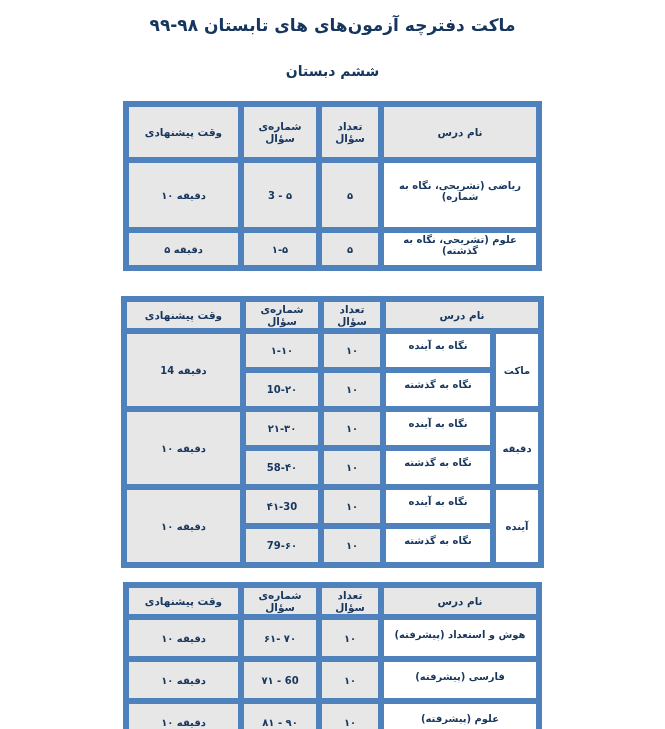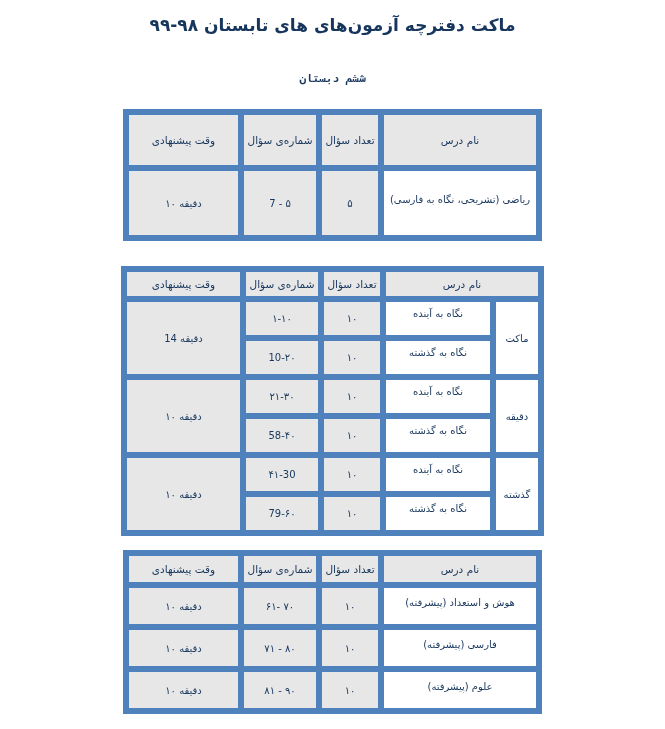--- a/index.html
+++ b/index.html
@@ -14,36 +14,36 @@
     width:665px;height:729px;overflow:hidden;
     font-family:"DejaVu Sans",sans-serif;
     color:var(--ink);
   }
   .page{width:665px;height:729px;padding-top:13px;}
   .title{
     text-align:center;font-size:17px;font-weight:bold;color:var(--ink);
     direction:rtl;line-height:24px;
   }
   .subtitle{
-    text-align:center;font-size:11px;font-weight:bold;color:var(--ink);
-    direction:rtl;margin-top:33px;line-height:18px;font-family:Liberation Mono, monospace;
+    text-align:center;font-size:14px;font-weight:bold;color:var(--ink);
+    direction:rtl;margin-top:25px;line-height:18px;
   }
   table.sched{
     border-collapse:collapse;table-layout:fixed;
     margin:0 auto;direction:rtl;
   }
   table.t1,table.t3{width:413px;}
   table.t2{width:417px;}
   table.t1{margin-top:21px;}
   table.t2{margin-top:25px;}
   table.t3{margin-top:14px;}
   .sched th,.sched td{
     border:6px solid var(--frame);
     background:var(--fill);
-    font-size:10px;font-weight:normal;color:var(--ink);
+    font-size:10px;font-weight:bold;color:var(--ink);
     text-align:center;vertical-align:middle;
     padding:1px 2px;overflow:hidden;
   }
   .sched th{font-size:10.5px;}
   .sched td.white,.sched th.white{background:var(--white);}
   .sched td.course{padding-bottom:9px;}
   .t1 tr.hdr th{height:56px;}
   .t1 tr.r0 td{height:70px;}
   .t1 tr.r1 td{height:34px;}
   .t2 tr.hdr th{height:30px;}
@@ -70,24 +70,30 @@
         <col style="width:115px">
     </colgroup>
     <tbody>
       <tr class="hdr">
         <th>نام درس</th>
         <th>تعداد سؤال</th>
         <th>شماره‌ی سؤال</th>
         <th>وقت پیشنهادی</th>
       </tr>
       <tr class="r0">
-        <td class="white course">ریاضی (تشریحی، نگاه به فارسی)</td>
+        <td class="white course">ریاضی (تشریحی، نگاه به شماره)</td>
         <td>۵</td>
-        <td class="num">7 - ۵</td>
+        <td class="num">3 - ۵</td>
         <td class="num">۱۰ دقیقه</td>
+      </tr>
+      <tr class="r1">
+        <td class="white course">علوم (تشریحی، نگاه به گذشته)</td>
+        <td>۵</td>
+        <td class="num">۱-۵</td>
+        <td class="num">۵ دقیقه</td>
       </tr>
     </tbody>
   </table>
 
   <table class="sched t2">
     <colgroup>
       <col style="width:48px">
         <col style="width:110px">
         <col style="width:62px">
         <col style="width:78px">
@@ -121,21 +127,21 @@
         <td class="num">۲۱-۳۰</td>
         <td class="num" rowspan="2">۱۰ دقیقه</td>
       </tr>
       <tr class="dr">
         <td class="white course">نگاه به گذشته</td>
         <td>۱۰</td>
         <td class="num">58-۴۰</td>
       </tr>
 
       <tr class="dr">
-        <td class="white" rowspan="2">گذشته</td>
+        <td class="white" rowspan="2">آینده</td>
         <td class="white course">نگاه به آینده</td>
         <td>۱۰</td>
         <td class="num">۴۱-30</td>
         <td class="num" rowspan="2">۱۰ دقیقه</td>
       </tr>
       <tr class="dr">
         <td class="white course">نگاه به گذشته</td>
         <td>۱۰</td>
         <td class="num">79-۶۰</td>
       </tr>
@@ -158,21 +164,21 @@
       </tr>
       <tr class="dr">
         <td class="white course">هوش و استعداد (پیشرفته)</td>
         <td>۱۰</td>
         <td class="num">۶۱- ۷۰</td>
         <td class="num">۱۰ دقیقه</td>
       </tr>
       <tr class="dr">
         <td class="white course">فارسی (پیشرفته)</td>
         <td>۱۰</td>
-        <td class="num">۷۱ - ۸۰</td>
+        <td class="num">۷۱ - 60</td>
         <td class="num">۱۰ دقیقه</td>
       </tr>
       <tr class="dr">
         <td class="white course">علوم (پیشرفته)</td>
         <td>۱۰</td>
         <td class="num">۸۱ - ۹۰</td>
         <td class="num">۱۰ دقیقه</td>
       </tr>
 
     </tbody>

